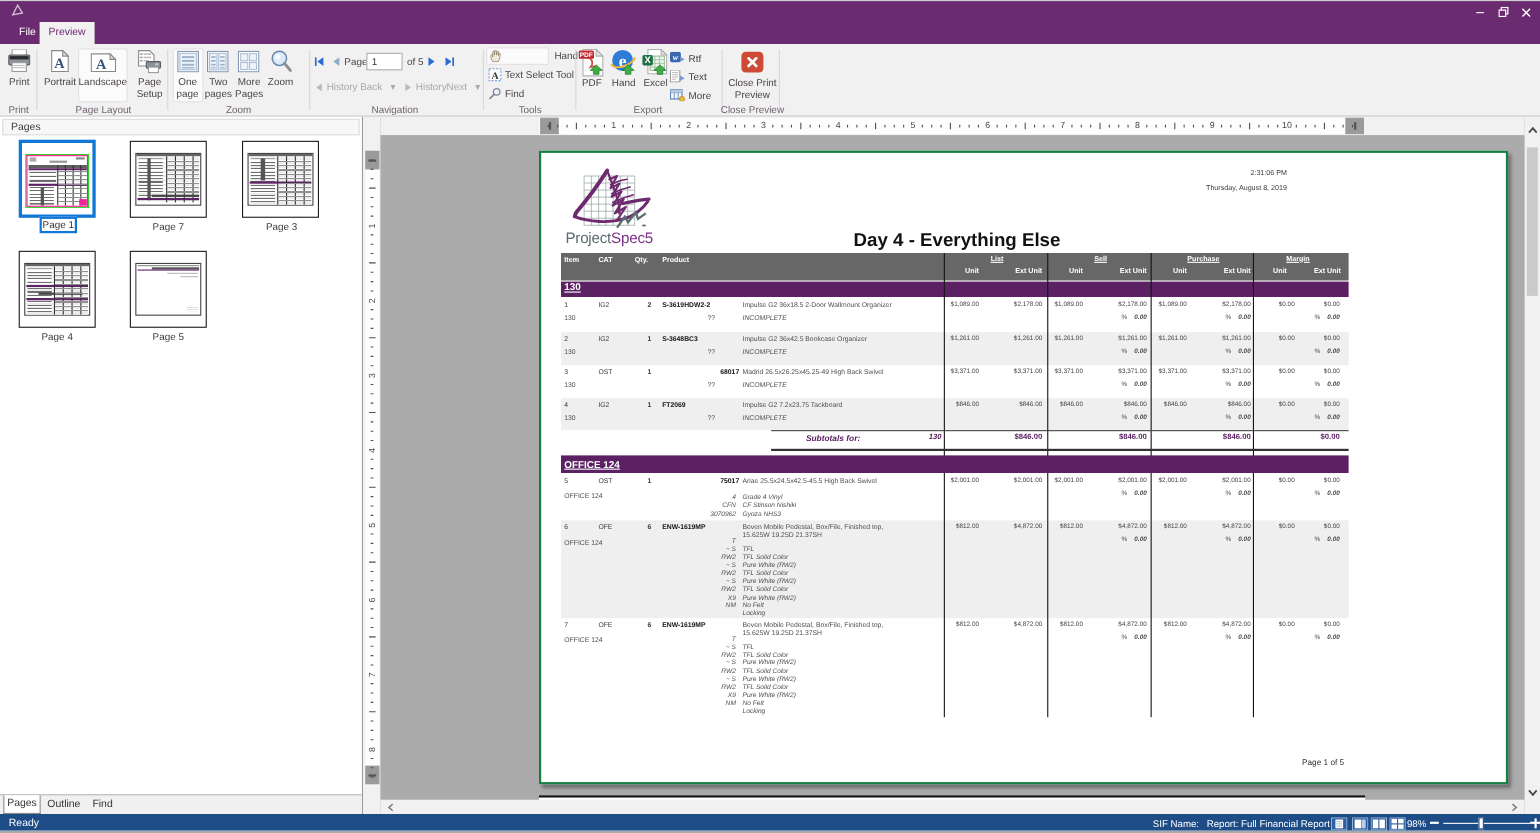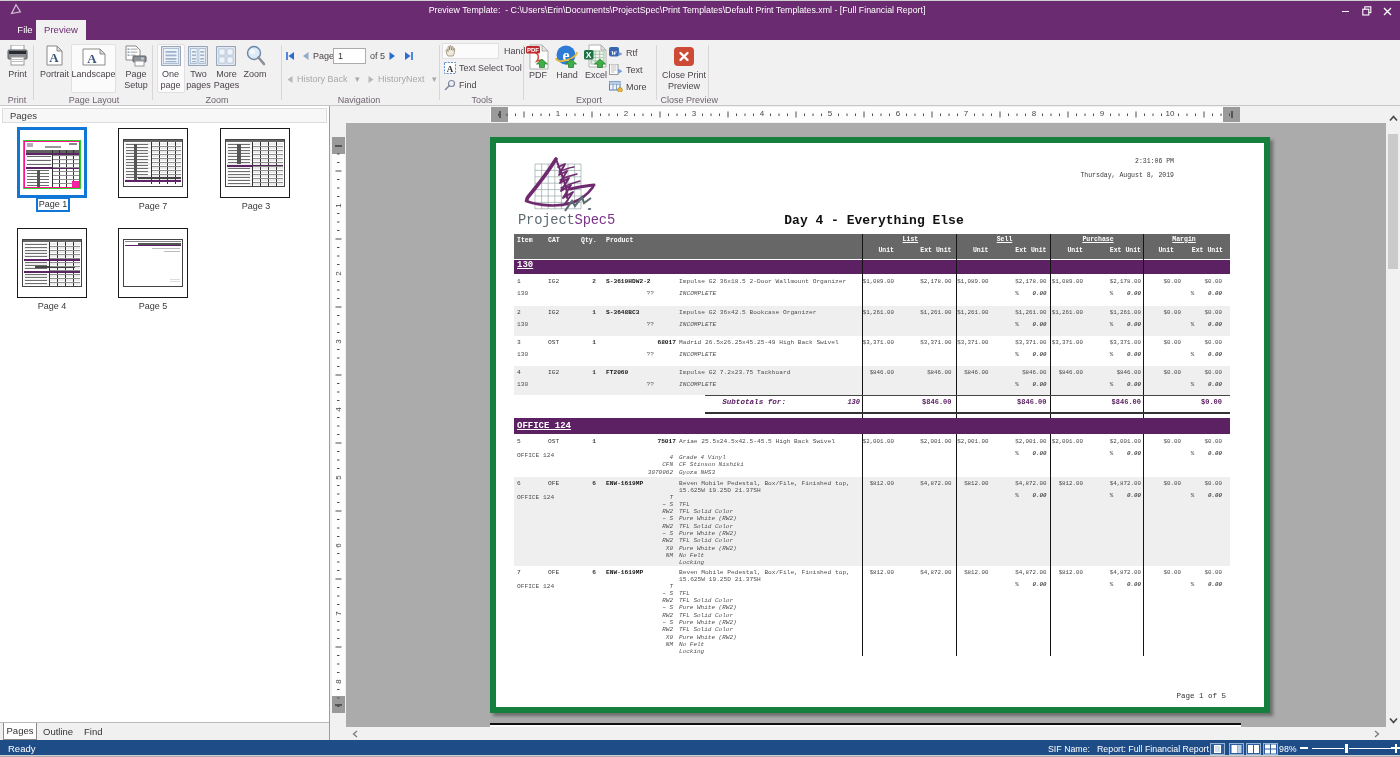--- a/index.html
+++ b/index.html
@@ -33,38 +33,37 @@
 #bottomtabs { position:absolute; left:0px; top:616px; width:329px; height:18px; background:#f0f0f0; border-top:1px solid #bababa; }
 
 
 #vruler { position:absolute; left:330px; top:106px; width:16px; height:634px; background:#f1f1f1; }
 #hruler { position:absolute; left:346px; top:106px; width:1040px; height:17px; background:#f1f1f1; }
 #viewport { position:absolute; left:346px; top:123px; width:1040px; height:604px; background:#ababab; }
 #hscroll { position:absolute; left:346px; top:727px; width:1040px; height:13px; background:#f1f1f1; }
 #vscroll { position:absolute; left:1386px; top:106px; width:14px; height:634px; background:#f1f1f1; }
 
 
-#page { position:absolute; left:144px; top:14px; width:780px; height:576px; background:#fff; border:6px solid #15803d; box-shadow:3px 3px 3px rgba(60,60,60,.55);font-family:Liberation Mono, monospace; }
+#page { position:absolute; left:144px; top:14px; width:881px; height:576px; background:#fff; border:2px solid #15803d; box-shadow:3px 3px 3px rgba(60,60,60,.55); }
 #page2sliver { position:absolute; left:144px; top:600px; width:751px; height:10px; background:#fff; border-top:2px solid #111; }
 
 
 #statusbar { position:absolute; left:0; top:740px; width:1400px; height:16px; background:#1d4c87; color:#fff; font-size:9.5px; border-bottom:1px solid #d0d0d0; }
 
 
 .t { position:absolute; white-space:nowrap; }
 </style>
 </head>
 <body>
 
 <div id="titlebar">
     <div style="position:absolute;left:0;top:0;width:1400px;height:1px;background:#cfcfcf;"></div>
   <svg id="appicon" viewBox="0 0 16 16">
       <path d="M8 2 L3 12 L13 10 Z" fill="none" stroke="#e8d8ea" stroke-width="1.4"></path>
     </svg>
-  <div id="titletext">Preview Template:&nbsp; - C:\Users\Erin\Documents\ProjectSpec\Print Templates\Default Print Templates.xml - [Full Financial Report]</div>
   <div class="abs" style="left:1342px; top:10.5px; width:7px; height:1.6px; background:#fff;"></div>
   <svg class="abs" style="left:1362px; top:6px;" width="10" height="10" viewBox="0 0 10 10">
       <rect x="2.8" y="0.8" width="6" height="5.8" fill="none" stroke="#fff" stroke-width="1.1"></rect>
       <rect x="0.8" y="3.2" width="6" height="5.8" fill="#6b2b70" stroke="#fff" stroke-width="1.1"></rect>
     </svg>
   <svg class="abs" style="left:1383px; top:6.5px;" width="9" height="9" viewBox="0 0 9 9">
       <path d="M1,1 L8,8 M8,1 L1,8" stroke="#fff" stroke-width="1.3"></path>
     </svg>
 </div>
 
@@ -249,21 +248,21 @@
     </svg>
   <div class="rtext abs" style="left:626px; top:42px;">More</div>
   <div class="rlabel" style="left:525px; width:128px;">Export</div>
   <div class="rsep" style="left:656px;"></div>
 
   <div class="abs" style="left:674px; top:7px; width:20px; height:19px; background:#cd4a37; border-radius:4px;"></div>
   <svg class="abs" style="left:674px; top:7px;" width="20" height="19" viewBox="0 0 20 19">
       <path d="M6.5,6 L13.5,13 M13.5,6 L6.5,13" stroke="#fff" stroke-width="2.4" stroke-linecap="round"></path>
     </svg>
   <div class="btnlabel" style="left:650px; top:30px; width:68px;">Close Print<br>Preview</div>
-  <div class="rlabel" style="left:650px; width:68px;text-align:right;">Close Preview</div>
+  <div class="rlabel" style="left:650px; width:68px;">Close Preview</div>
   <div class="rsep" style="left:708px;"></div>
 </div>
 
 <div id="leftpanel">
   <div id="pageshdr">Pages</div>
 
   <div class="abs" style="left:17px; top:21px; width:70px; height:71px; background:#fff; border:3px solid #1177d7;">
     <div class="abs" style="left:3px; top:10px; width:58px; height:49px; border:1px solid #2bd42b;">
       <div class="abs" style="left:0px; top:0px; width:56px; height:47px; border:1px solid #ff1493; overflow:hidden;">
         <div class="abs" style="left:2px; top:1px; width:6px; height:4px; background:#b9a6bb;"></div>
@@ -553,21 +552,21 @@
 <path d="M42,5 C45,13 49,23 52,33 C52.7,36 53,40 53,44" stroke-width="2"></path>
 <path d="M12,47 C26,52 44,53 57,49 C67,46 74,40 79,33" stroke-width="2.6"></path>
 <path d="M56,35 C63,33.5 72,31.5 80,31" stroke-width="3"></path>
 <path d="M44,13 L51,10 L45,21 L53,17 L46,29 L55,24 L47,37 L57,31 L49,44 L59,38 L51,50" stroke-width="1.9" stroke-linejoin="round"></path>
 <path d="M45,18 C50,15.5 56,13.5 60,13 M46,26 C52,23 58,21 63,20 M47,34 C53,31 60,28.5 66,27" stroke-width="1.4"></path>
 </g>
 <path d="M51,57 L58,47 L61,52 L68,43 L70,49 L77,44" stroke="#5c6b70" stroke-width="2.1" fill="none"></path>
 <ellipse cx="75.5" cy="55" rx="1.8" ry="1" fill="#5c6b70"></ellipse>
 </svg>
 <div style="position:absolute; left:22px; top:70px; font-size:13.8px; color:#5c6b70; letter-spacing:-0.2px; white-space:nowrap;">Project<span style="color:#7b3488;">Spec5</span></div>
-<div style="position:absolute; font-size:13px; white-space:nowrap; color:#111; font-weight:bold; left:268.0px; width:220px; text-align:center; top:70px;">Day 4 - Everything Else</div>
+<div style="position:absolute; font-size:17px; white-space:nowrap; color:#111; font-weight:bold; left:268.0px; width:220px; text-align:center; top:70px;">Day 4 - Everything Else</div>
 <div style="position:absolute; left:18px; top:91px; width:716px; height:25px; background:#676767;"></div>
 <div style="position:absolute; font-size:6.5px; white-space:nowrap; color:#ffffff; font-weight:bold; left:21px; top:93.5px;">Item</div>
 <div style="position:absolute; font-size:6.5px; white-space:nowrap; color:#ffffff; font-weight:bold; left:52px; top:93.5px;">CAT</div>
 <div style="position:absolute; font-size:6.5px; white-space:nowrap; color:#ffffff; font-weight:bold; left:85px; top:93.5px;">Qty.</div>
 <div style="position:absolute; font-size:6.5px; white-space:nowrap; color:#ffffff; font-weight:bold; left:110px; top:93.5px;">Product</div>
 <div style="position:absolute; font-size:6.5px; white-space:nowrap; color:#ffffff; font-weight:bold; left:384.4px; width:60px; text-align:center; top:92.5px; text-decoration:underline;">List</div>
 <div style="position:absolute; font-size:6.5px; white-space:nowrap; color:#ffffff; font-weight:bold; left:478.5px; width:60px; text-align:center; top:92.5px; text-decoration:underline;">Sell</div>
 <div style="position:absolute; font-size:6.5px; white-space:nowrap; color:#ffffff; font-weight:bold; left:572.0px; width:60px; text-align:center; top:92.5px; text-decoration:underline;">Purchase</div>
 <div style="position:absolute; font-size:6.5px; white-space:nowrap; color:#ffffff; font-weight:bold; left:658.0px; width:60px; text-align:center; top:92.5px; text-decoration:underline;">Margin</div>
 <div style="position:absolute; font-size:6.5px; white-space:nowrap; color:#ffffff; font-weight:bold; left:358px; width:40px; text-align:right; top:104px;">Unit</div>

